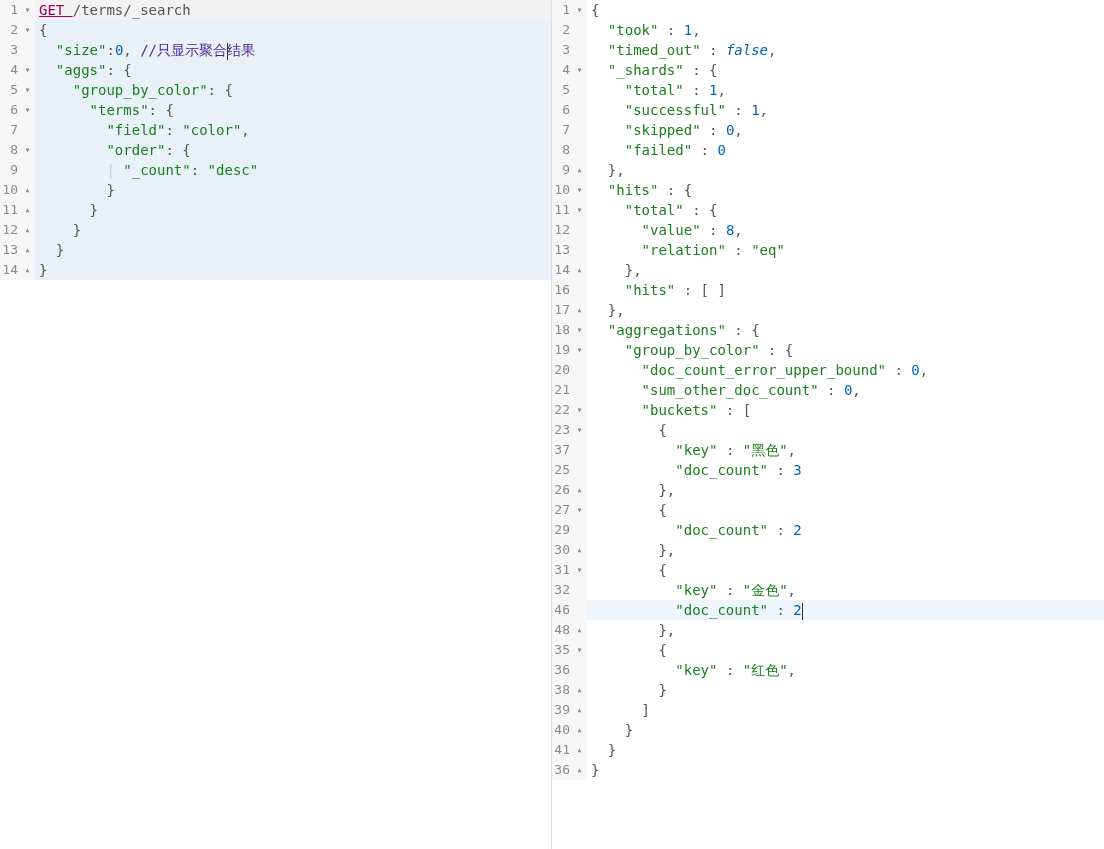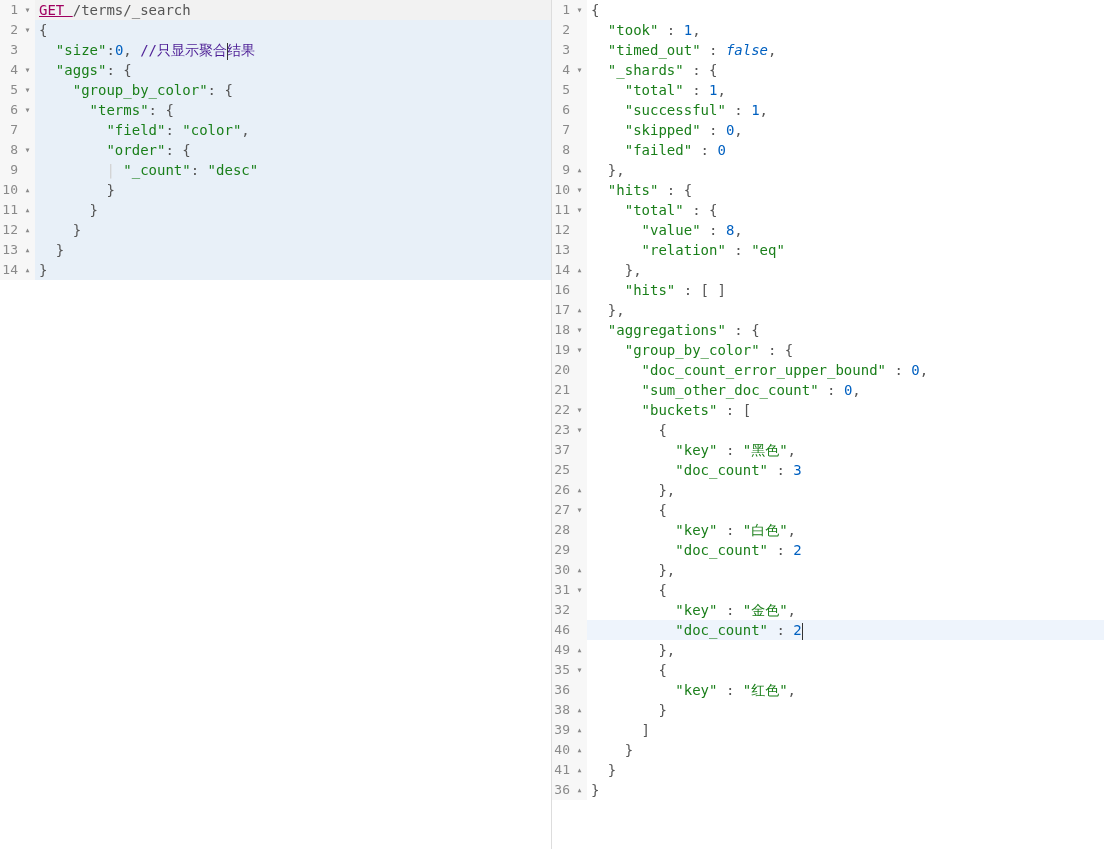--- a/index.html
+++ b/index.html
@@ -84,27 +84,26 @@
         <div class="line"><div class="gutter">18</div><div class="fold-gutter">▾</div><div class="code"><span class="punc">  </span><span class="key">"aggregations"</span><span class="punc"> : {</span></div></div>
         <div class="line"><div class="gutter">19</div><div class="fold-gutter">▾</div><div class="code"><span class="punc">    </span><span class="key">"group_by_color"</span><span class="punc"> : {</span></div></div>
         <div class="line"><div class="gutter">20</div><div class="fold-gutter"> </div><div class="code"><span class="punc">      </span><span class="key">"doc_count_error_upper_bound"</span><span class="punc"> : </span><span class="num">0</span><span class="punc">,</span></div></div>
         <div class="line"><div class="gutter">21</div><div class="fold-gutter"> </div><div class="code"><span class="punc">      </span><span class="key">"sum_other_doc_count"</span><span class="punc"> : </span><span class="num">0</span><span class="punc">,</span></div></div>
         <div class="line"><div class="gutter">22</div><div class="fold-gutter">▾</div><div class="code"><span class="punc">      </span><span class="key">"buckets"</span><span class="punc"> : [</span></div></div>
         <div class="line"><div class="gutter">23</div><div class="fold-gutter">▾</div><div class="code"><span class="punc">        {</span></div></div>
         <div class="line"><div class="gutter">37</div><div class="fold-gutter"> </div><div class="code"><span class="punc">          </span><span class="key">"key"</span><span class="punc"> : </span><span class="str">"黑色"</span><span class="punc">,</span></div></div>
         <div class="line"><div class="gutter">25</div><div class="fold-gutter"> </div><div class="code"><span class="punc">          </span><span class="key">"doc_count"</span><span class="punc"> : </span><span class="num">3</span></div></div>
         <div class="line"><div class="gutter">26</div><div class="fold-gutter">▴</div><div class="code"><span class="punc">        },</span></div></div>
         <div class="line"><div class="gutter">27</div><div class="fold-gutter">▾</div><div class="code"><span class="punc">        {</span></div></div>
-        <div class="line"><div class="gutter">28</div><div class="fold-gutter"> </div><div class="code"><span class="punc">          </span><span class="key">"key"</span><span class="punc"> : </span><span class="str">"白色"</span><span class="punc">,</span></div></div>
         <div class="line"><div class="gutter">29</div><div class="fold-gutter"> </div><div class="code"><span class="punc">          </span><span class="key">"doc_count"</span><span class="punc"> : </span><span class="num">2</span></div></div>
         <div class="line"><div class="gutter">30</div><div class="fold-gutter">▴</div><div class="code"><span class="punc">        },</span></div></div>
         <div class="line"><div class="gutter">31</div><div class="fold-gutter">▾</div><div class="code"><span class="punc">        {</span></div></div>
         <div class="line"><div class="gutter">32</div><div class="fold-gutter"> </div><div class="code"><span class="punc">          </span><span class="key">"key"</span><span class="punc"> : </span><span class="str">"金色"</span><span class="punc">,</span></div></div>
         <div class="line highlight-soft"><div class="gutter">46</div><div class="fold-gutter"> </div><div class="code"><span class="punc">          </span><span class="key">"doc_count"</span><span class="punc"> : </span><span class="num">2</span><span class="caret-r">​</span></div></div>
-        <div class="line"><div class="gutter">49</div><div class="fold-gutter">▴</div><div class="code"><span class="punc">        },</span></div></div>
+        <div class="line"><div class="gutter">48</div><div class="fold-gutter">▴</div><div class="code"><span class="punc">        },</span></div></div>
         <div class="line"><div class="gutter">35</div><div class="fold-gutter">▾</div><div class="code"><span class="punc">        {</span></div></div>
         <div class="line"><div class="gutter">36</div><div class="fold-gutter"> </div><div class="code"><span class="punc">          </span><span class="key">"key"</span><span class="punc"> : </span><span class="str">"红色"</span><span class="punc">,</span></div></div>
         <div class="line"><div class="gutter">38</div><div class="fold-gutter">▴</div><div class="code"><span class="punc">        }</span></div></div>
         <div class="line"><div class="gutter">39</div><div class="fold-gutter">▴</div><div class="code"><span class="punc">      ]</span></div></div>
         <div class="line"><div class="gutter">40</div><div class="fold-gutter">▴</div><div class="code"><span class="punc">    }</span></div></div>
         <div class="line"><div class="gutter">41</div><div class="fold-gutter">▴</div><div class="code"><span class="punc">  }</span></div></div>
         <div class="line"><div class="gutter">36</div><div class="fold-gutter">▴</div><div class="code"><span class="punc">}</span></div></div>
       </div>
   </div>
 </div>

